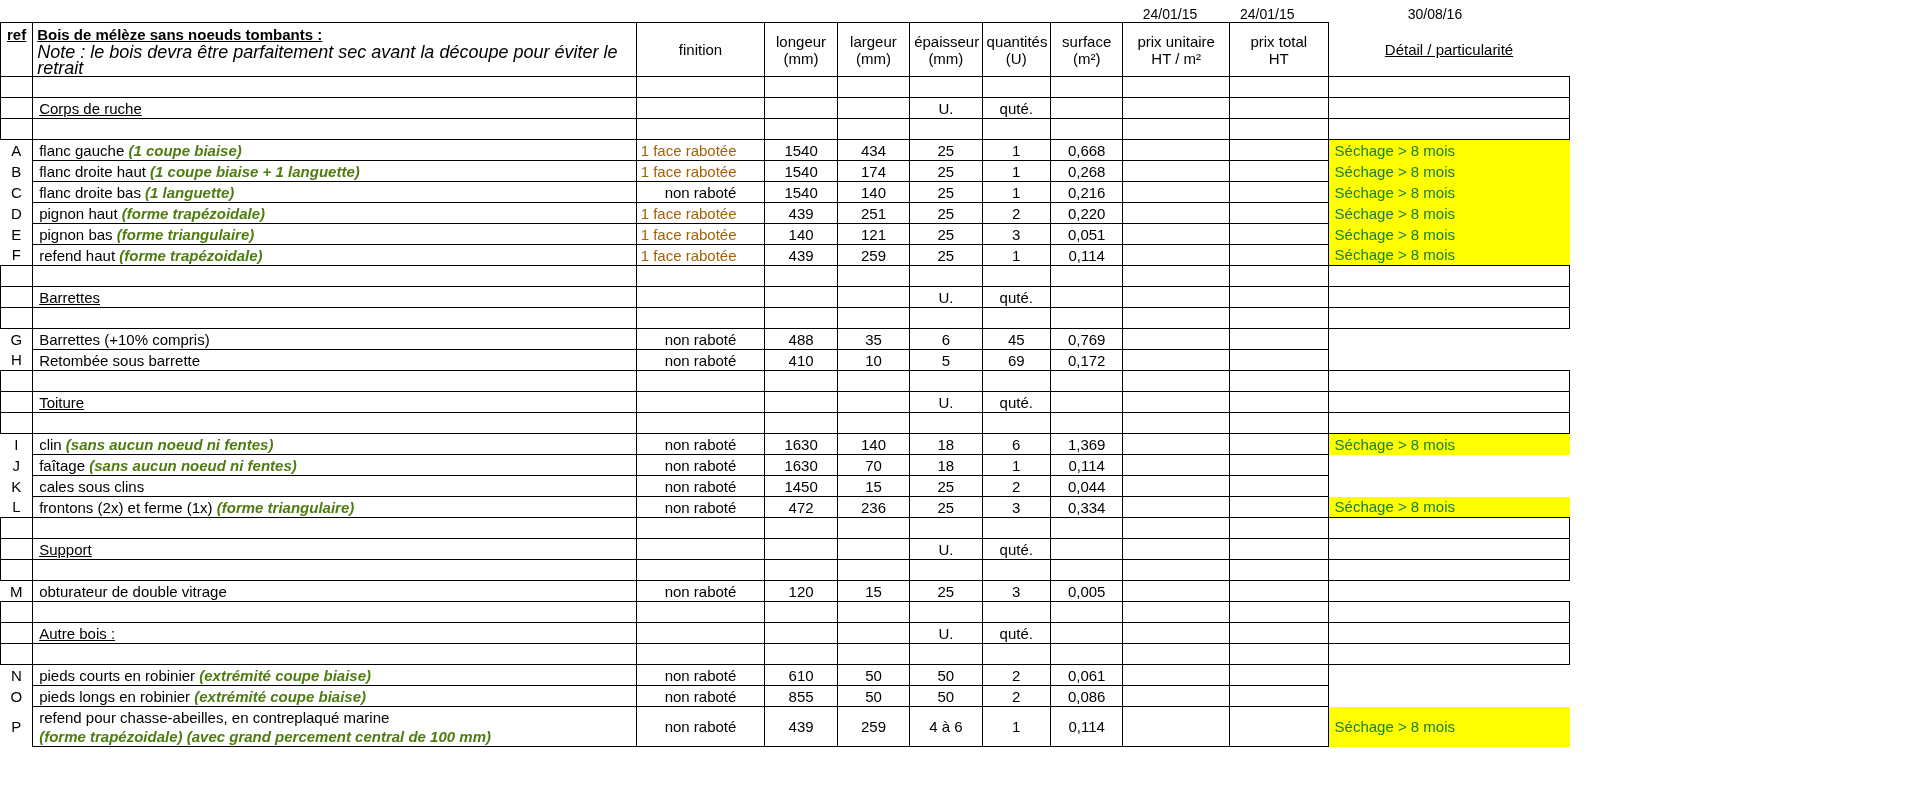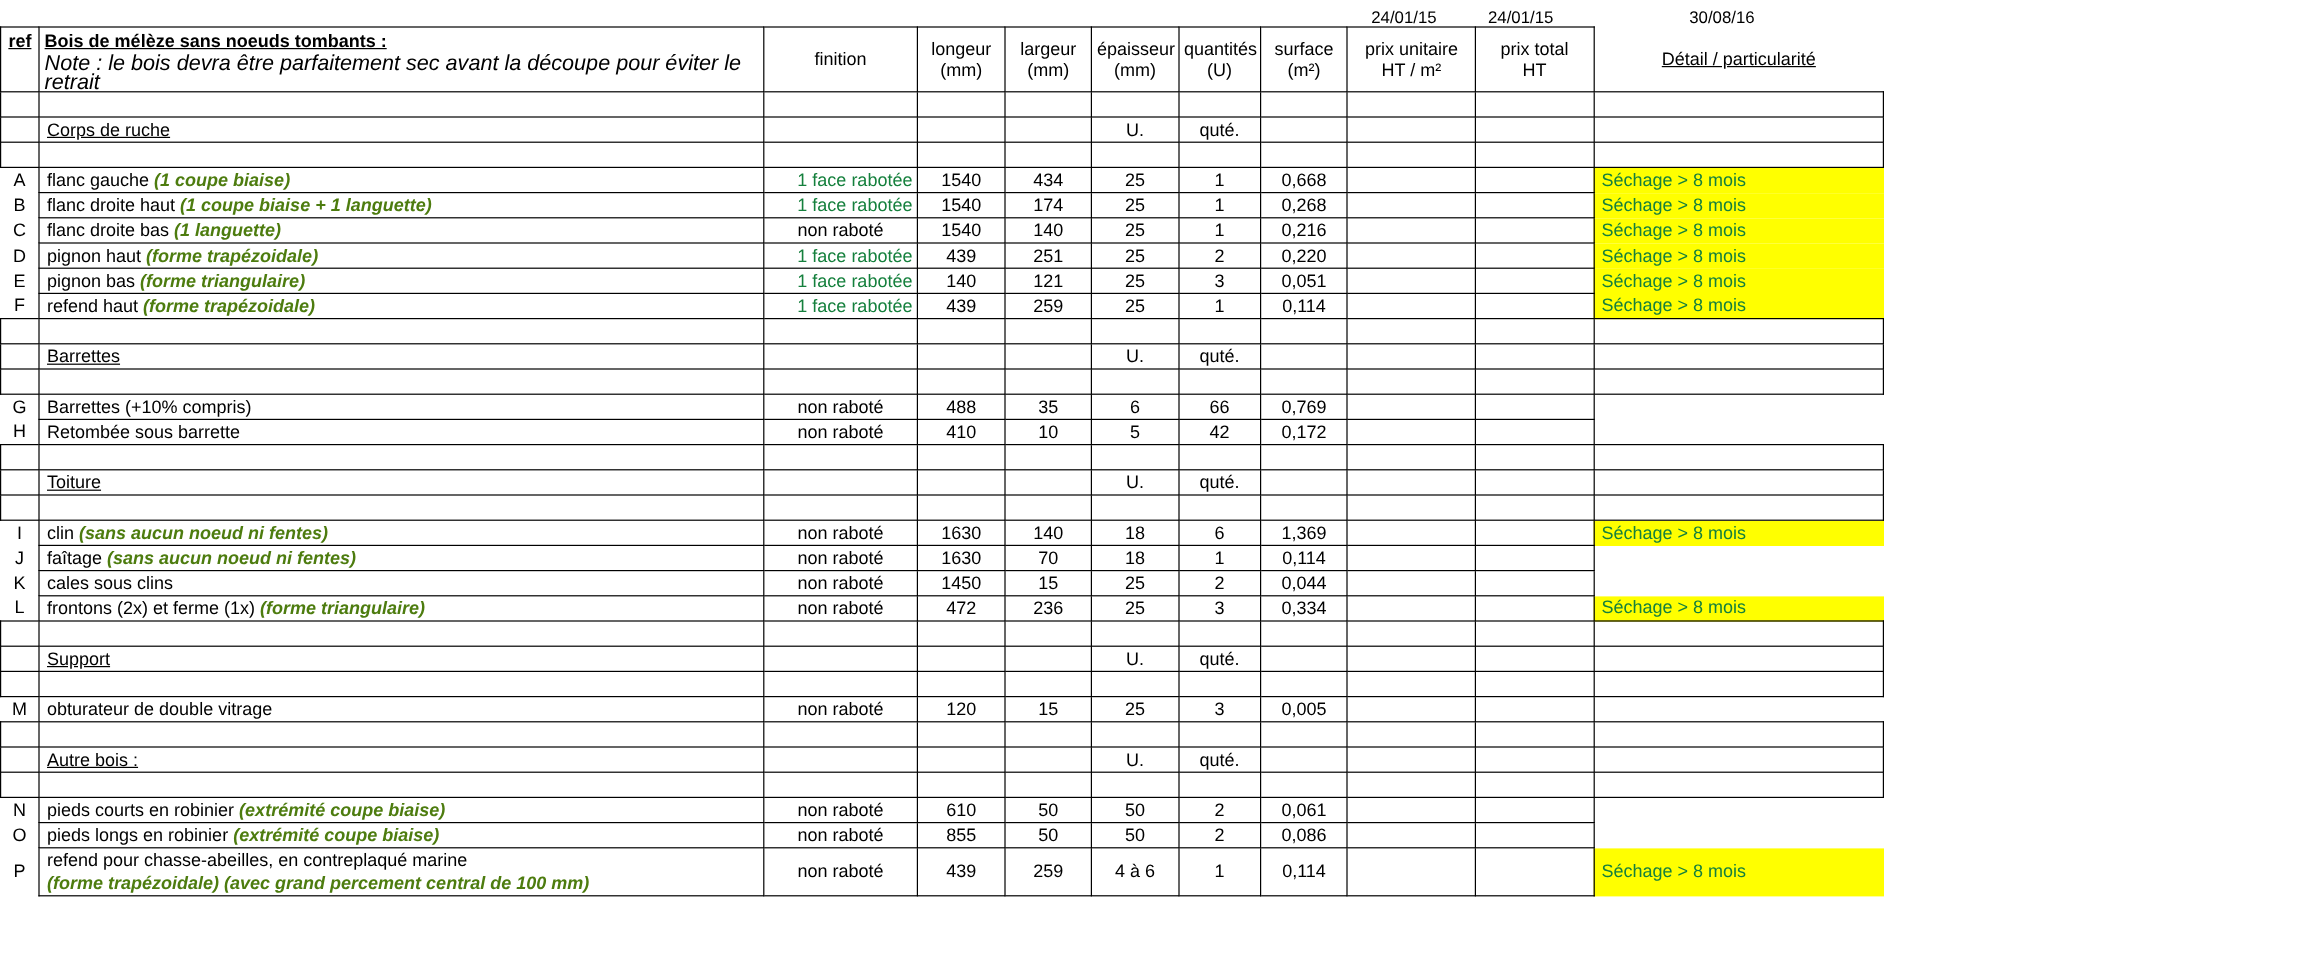--- a/index.html
+++ b/index.html
@@ -118,21 +118,21 @@
     font-weight: bold;
     border-left: none !important;
     border-top: none !important;
     border-bottom: none !important;
     border-right: none !important;
   }
   .desc-cell { text-align: left; padding-left: 6px !important; }
   .red { color: #4d7c0f; font-weight: bold; font-style: italic; }
   .c { text-align: center; }
   .b { font-weight: bold; }
-  .fin-red { color: #15803d; font-weight: bold; text-align: right; }
+  .fin-red { color: #a16207; font-weight: bold; text-align: left; }
   .yellow {
     background: #ffff00;
     color: #15803d;
     font-weight: bold;
     text-align: left;
     padding-left: 6px !important;
     border: none !important;
   }
   .det-empty { border: none !important; }
   .two-line td { height: 42px; }
@@ -360,34 +360,34 @@
           <td></td>
           <td></td>
         </tr>
         <tr>
           <td class="ref-cell">G</td>
           <td class="desc-cell">Barrettes (+10% compris)</td>
           <td class="c">non raboté</td>
           <td class="c">488</td>
           <td class="c">35</td>
           <td class="c">6</td>
-          <td class="c">66</td>
+          <td class="c">45</td>
           <td class="c">0,769</td>
           <td class="c"></td>
           <td class="c"></td>
           <td class="det-empty"></td>
         </tr>
         <tr>
           <td class="ref-cell">H</td>
           <td class="desc-cell">Retombée sous barrette</td>
           <td class="c">non raboté</td>
           <td class="c">410</td>
           <td class="c">10</td>
           <td class="c">5</td>
-          <td class="c">42</td>
+          <td class="c">69</td>
           <td class="c">0,172</td>
           <td class="c"></td>
           <td class="c"></td>
           <td class="det-empty"></td>
         </tr>
         <tr class="spacer-row">
           <td></td>
           <td></td>
           <td></td>
           <td></td>

